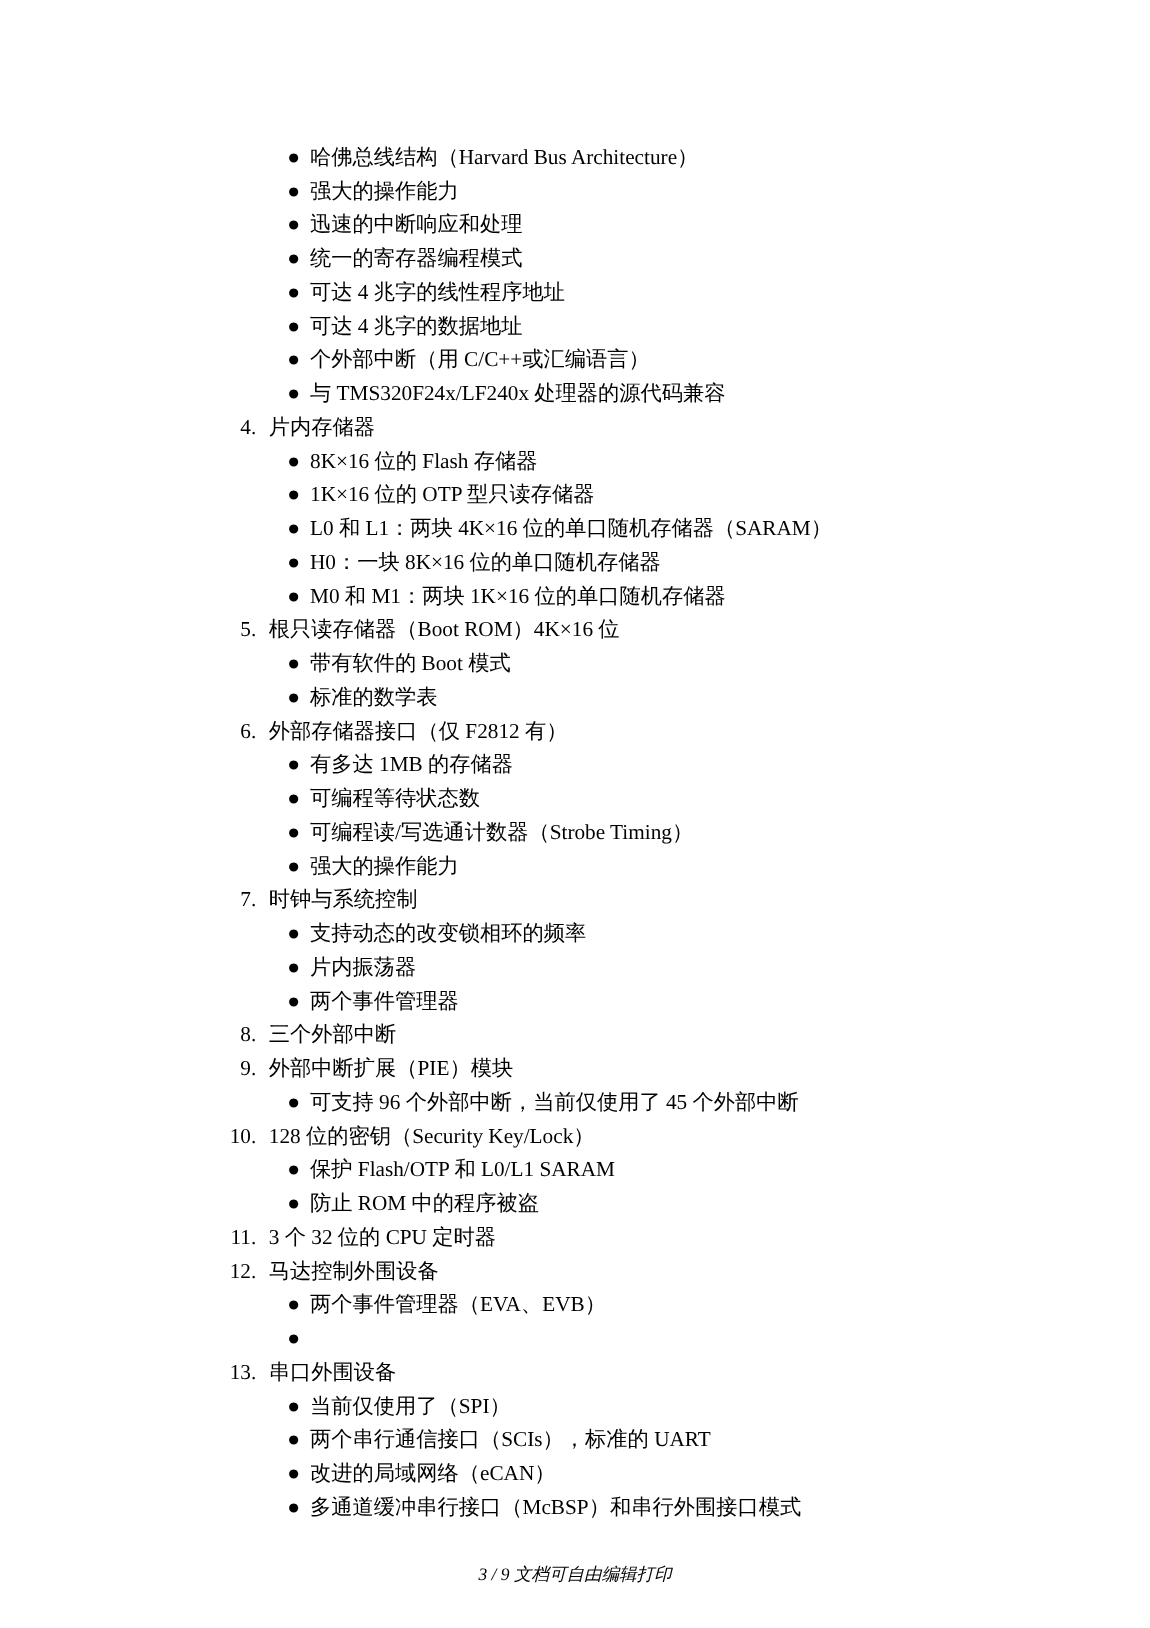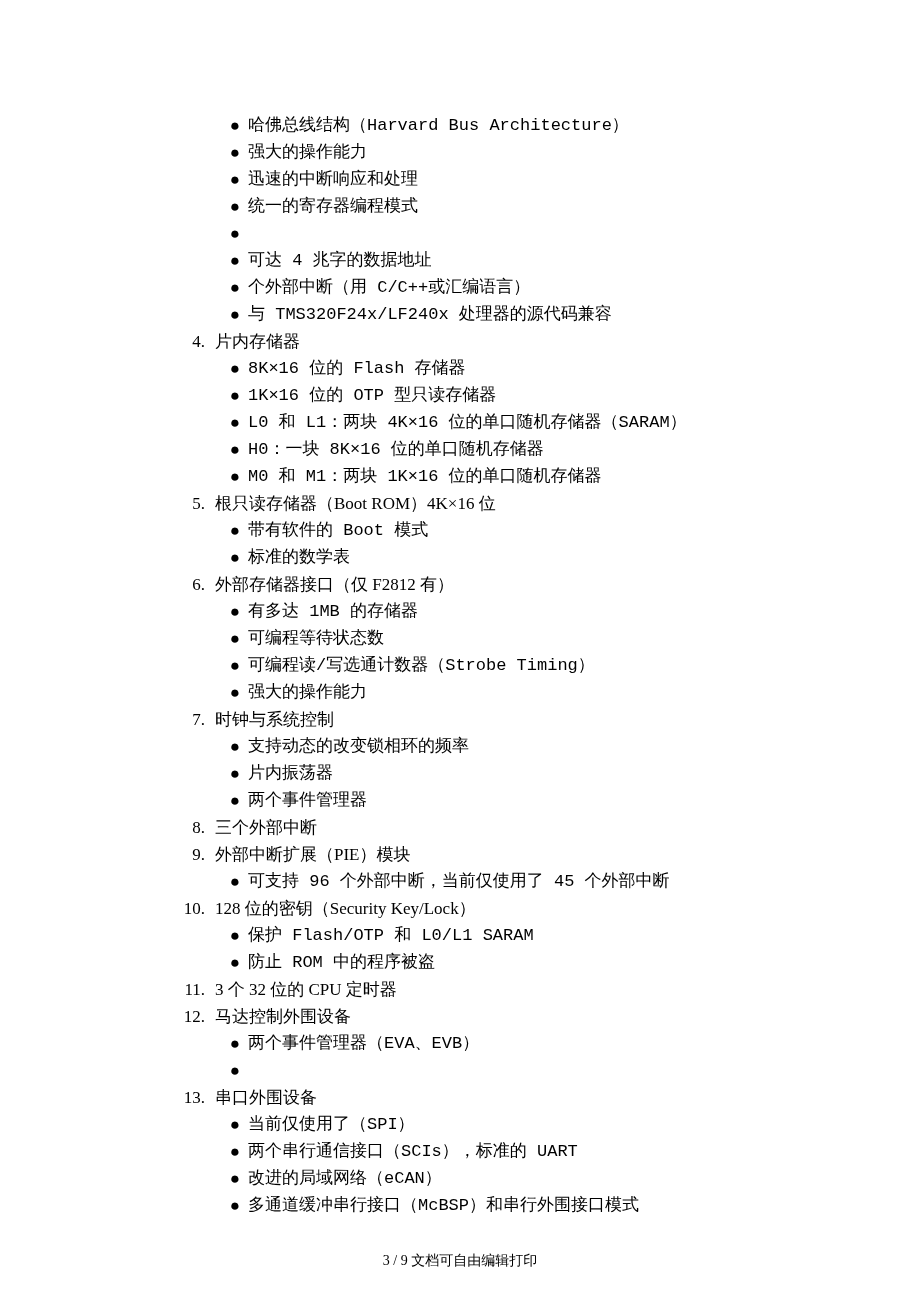--- a/index.html
+++ b/index.html
@@ -29,21 +29,20 @@
   }
   .bullet-mark {
     width: 70px;
     text-align: right;
     padding-right: 8px;
     flex: 0 0 auto;
   }
   .bullet-text {
     white-space: normal;
     flex: 1 1 auto;
-    font-family: Liberation Mono, monospace;
   }
   .num-row {
     display: flex;
     white-space: nowrap;
   }
   .num-mark {
     width: 35px;
     text-align: right;
     padding-right: 10px;
     flex: 0 0 auto;
@@ -52,20 +51,21 @@
     white-space: normal;
     flex: 1 1 auto;
   }
   .footer {
     position: absolute;
     left: 0;
     width: 920px;
     text-align: center;
     font-size: 14px;
     top: 1247px;
+    font-style: italic;
   }
 </style>
 </head>
 <body>
 
 <div class="page">
   <div class="content" id="content">
       <div class="bullet-row">
         <span class="bullet-mark">●</span>
         <span class="bullet-text">哈佛总线结构（Harvard Bus Architecture）</span>
@@ -77,20 +77,21 @@
       <div class="bullet-row">
         <span class="bullet-mark">●</span>
         <span class="bullet-text">迅速的中断响应和处理</span>
       </div>
       <div class="bullet-row">
         <span class="bullet-mark">●</span>
         <span class="bullet-text">统一的寄存器编程模式</span>
       </div>
       <div class="bullet-row">
         <span class="bullet-mark">●</span>
+        <span class="bullet-text">可达 4 兆字的线性程序地址</span>
       </div>
       <div class="bullet-row">
         <span class="bullet-mark">●</span>
         <span class="bullet-text">可达 4 兆字的数据地址</span>
       </div>
       <div class="bullet-row">
         <span class="bullet-mark">●</span>
         <span class="bullet-text">个外部中断（用 C/C++或汇编语言）</span>
       </div>
       <div class="bullet-row">

